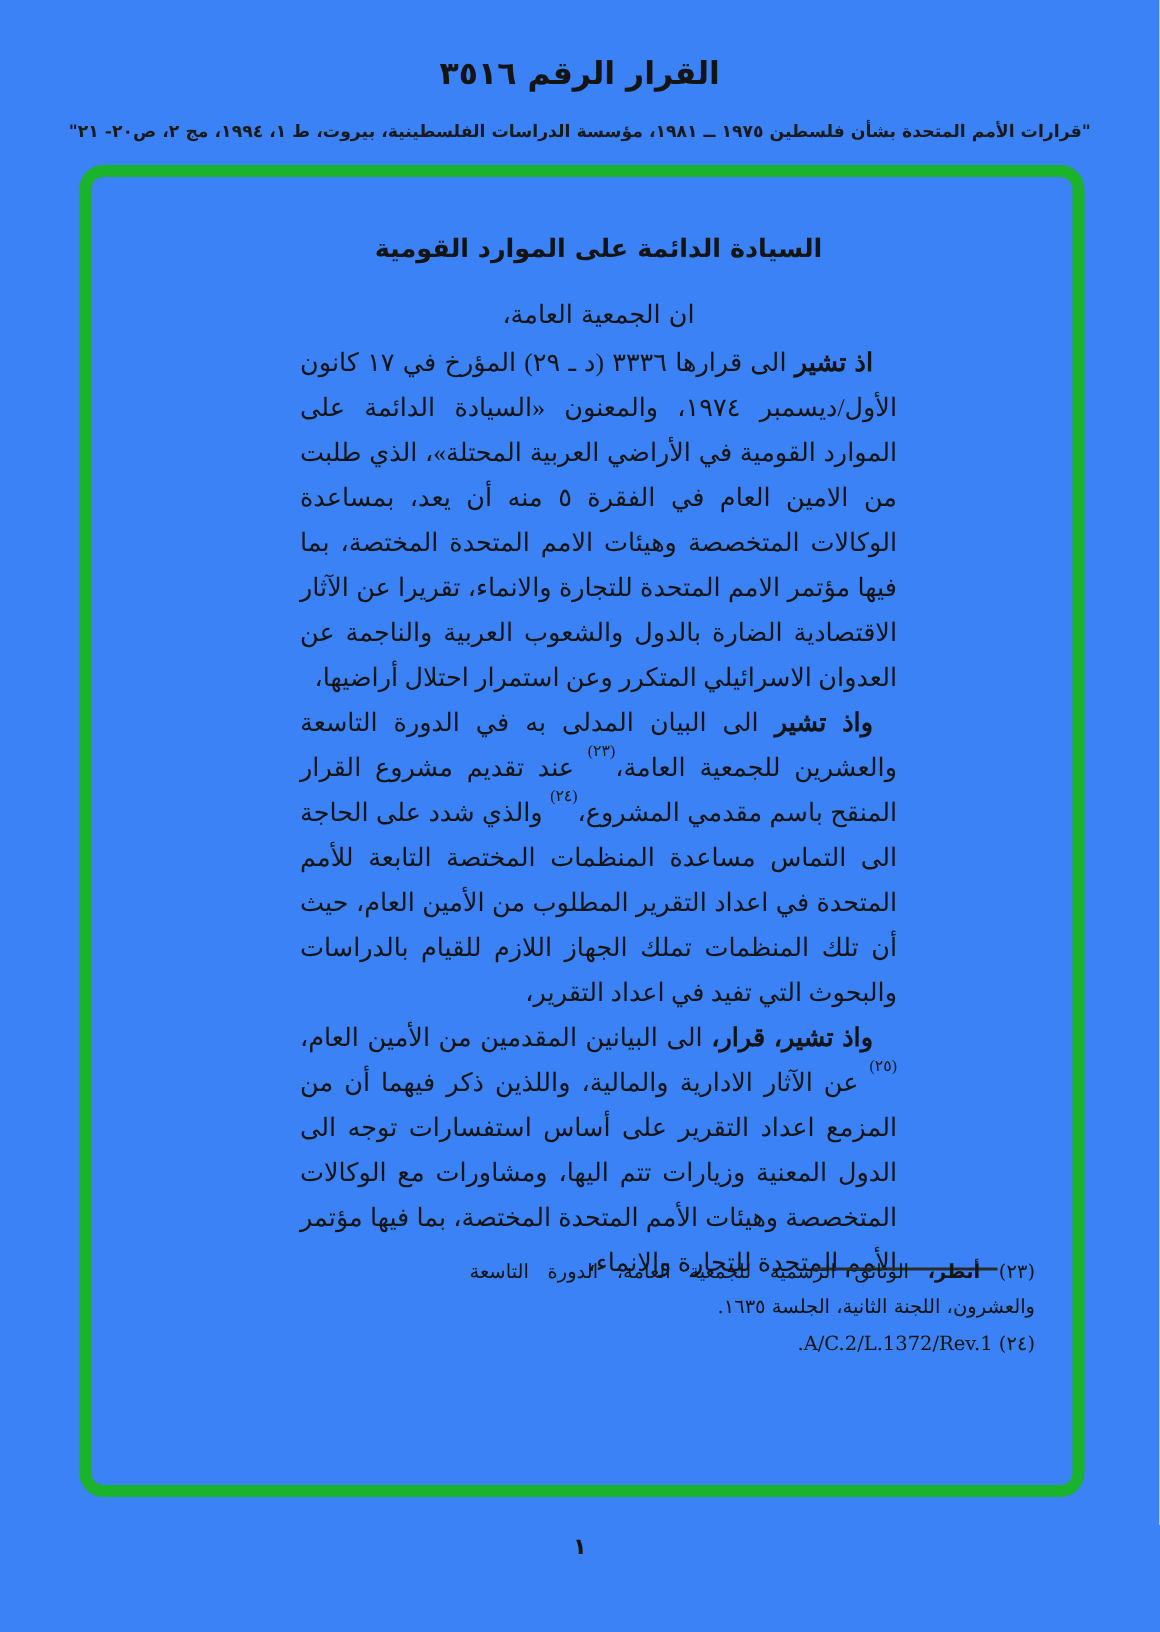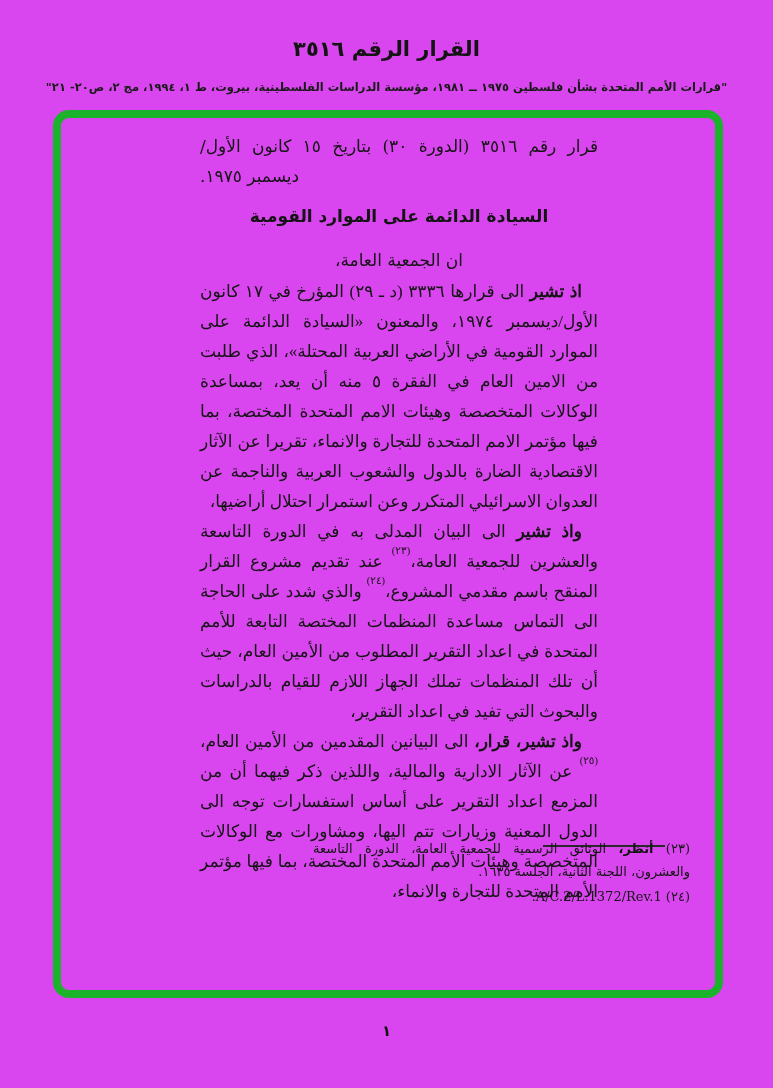--- a/index.html
+++ b/index.html
@@ -1,17 +1,17 @@
 <!DOCTYPE html>
 <html lang="ar" dir="rtl"><head>
 <meta charset="utf-8">
 <style>
   html,body{margin:0;padding:0;background:#ffffff;}
   .page{
-    position:relative;width:773px;height:1088px;background:#d946ef;
+    position:relative;width:773px;height:1088px;background:#3b82f6;
     font-family:"DejaVu Serif","DejaVu Sans",serif;color:#141414;overflow:hidden;
     direction:rtl;
   }
   .hdr-title{
     position:absolute;top:36px;left:0;right:0;text-align:center;
     font-weight:bold;font-size:21px;letter-spacing:.5px;
   }
   .hdr-source{
     position:absolute;top:80px;left:0;right:0;text-align:center;
     font-weight:bold;font-size:11.5px;color:#1a1a1a;
@@ -24,21 +24,21 @@
   .content{
     position:absolute;left:200px;top:131px;width:398px;
     font-size:17px;line-height:30px;direction:rtl;
   }
   .intro{
     text-align:justify;text-align-last:left;margin:0 0 10px 0;
   }
   .doc-title{
     text-align:center;font-weight:bold;margin:0;
   }
-  .doc-title.first{margin-top:10px;}
+  .doc-title.first{margin-top:20px;}
   .opening{
     font-weight:normal;text-align:center;margin:14px 0 2px 0;
   }
   .para{
     text-align:justify;text-align-last:right;text-indent:16px;margin:0;font-family:Liberation Serif, serif;
   }
   .para b{font-weight:bold;}
   sup.fnref{
     font-size:10.5px;line-height:0;position:relative;top:-6px;
   }
@@ -62,21 +62,20 @@
 
 <div class="page">
 
   <div class="hdr-title">القرار الرقم ٣٥١٦</div>
 
   <div class="hdr-source">"قرارات الأمم المتحدة بشأن فلسطين ١٩٧٥ ــ ١٩٨١، مؤسسة الدراسات الفلسطينية، بيروت، ط ١، ١٩٩٤، مج ٢، ص٢٠- ٢١"</div>
 
   <div class="highlight-box" style="border-color: rgb(27, 179, 43);"></div>
 
   <div class="content">
-    <div class="intro">قرار رقم ٣٥١٦ (الدورة ٣٠) بتاريخ ١٥ كانون الأول/ديسمبر ١٩٧٥.</div>
     <div class="doc-title first">السيادة الدائمة على الموارد القومية</div>
     <div class="opening">ان الجمعية العامة،</div>
     <div>
         <div class="para"><b>اذ تشير</b> الى قرارها ٣٣٣٦ (د ـ ٢٩) المؤرخ في ١٧ كانون الأول/ديسمبر ١٩٧٤، والمعنون «السيادة الدائمة على الموارد القومية في الأراضي العربية المحتلة»، الذي طلبت من الامين العام في الفقرة ٥ منه أن يعد، بمساعدة الوكالات المتخصصة وهيئات الامم المتحدة المختصة، بما فيها مؤتمر الامم المتحدة للتجارة والانماء، تقريرا عن الآثار الاقتصادية الضارة بالدول والشعوب العربية والناجمة عن العدوان الاسرائيلي المتكرر وعن استمرار احتلال أراضيها،</div>
         <div class="para"><b>واذ تشير</b> الى البيان المدلى به في الدورة التاسعة والعشرين للجمعية العامة،<sup class="fnref">(٢٣)</sup> عند تقديم مشروع القرار المنقح باسم مقدمي المشروع،<sup class="fnref">(٢٤)</sup> والذي شدد على الحاجة الى التماس مساعدة المنظمات المختصة التابعة للأمم المتحدة في اعداد التقرير المطلوب من الأمين العام، حيث أن تلك المنظمات تملك الجهاز اللازم للقيام بالدراسات والبحوث التي تفيد في اعداد التقرير،</div>
         <div class="para"><b>واذ تشير، قرار،</b> الى البيانين المقدمين من الأمين العام،<sup class="fnref">(٢٥)</sup> عن الآثار الادارية والمالية، واللذين ذكر فيهما أن من المزمع اعداد التقرير على أساس استفسارات توجه الى الدول المعنية وزيارات تتم اليها، ومشاورات مع الوكالات المتخصصة وهيئات الأمم المتحدة المختصة، بما فيها مؤتمر الأمم المتحدة للتجارة والانماء،</div>
       </div>
   </div>
 
   <div class="fn-separator"></div>

